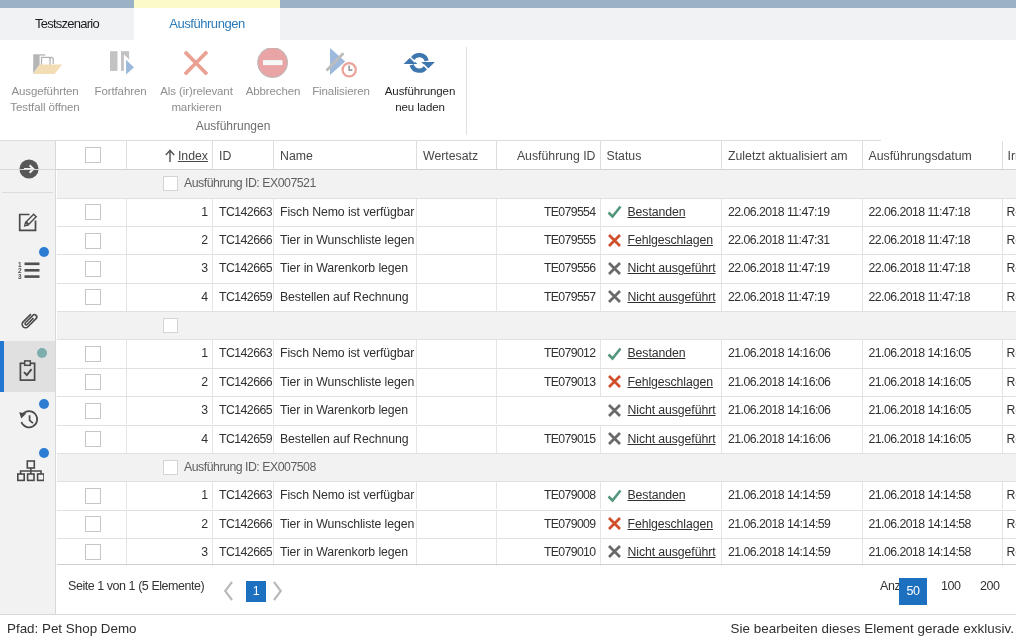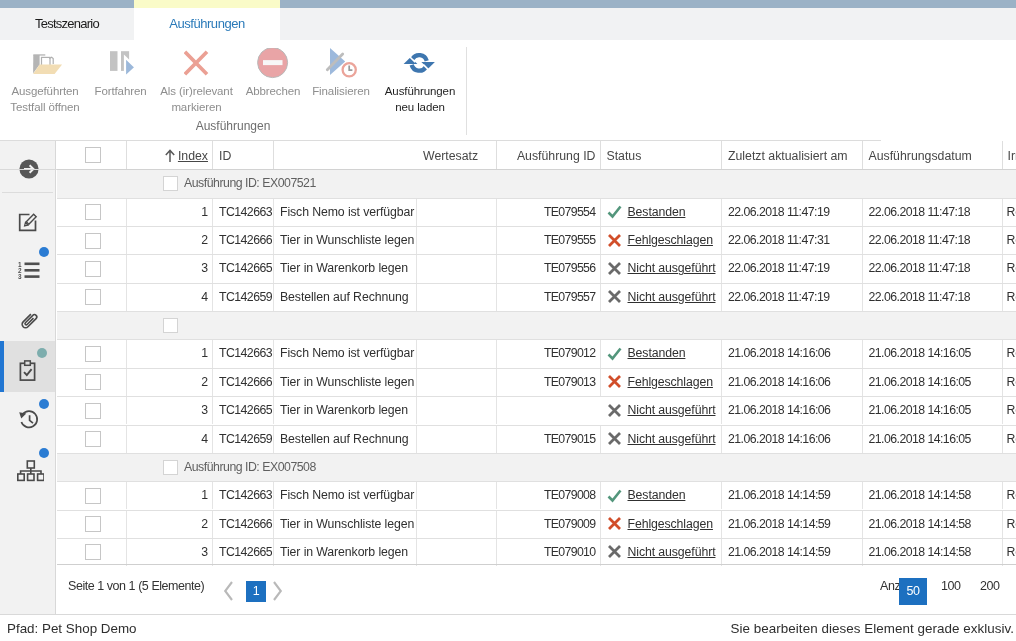--- a/index.html
+++ b/index.html
@@ -181,20 +181,21 @@
   <span class="dot" style="left:39px;top:106px;"></span>
   <span class="dot" style="left:37px;top:207px;background:#7dadad;"></span>
   <span class="dot" style="left:39px;top:258px;"></span>
   <span class="dot" style="left:39px;top:307px;"></span>
 </div>
 
 <div class="abs" id="thead">
     <div class="hc" style="left:0px;width:70px;"></div>
     <div class="hc r" style="left:70px;width:86px;text-decoration:underline;">Index</div>
     <div class="hc" style="left:156px;width:61px;">ID</div>
+    <div class="hc" style="left:217px;width:143px;">Name</div>
     <div class="hc" style="left:360px;width:80px;">Wertesatz</div>
     <div class="hc r" style="left:440px;width:103.5px;">Ausführung ID</div>
     <div class="hc" style="left:665px;width:140.5px;">Zuletzt aktualisiert am</div>
     <div class="hc" style="left:543.5px;width:121.5px;">Status</div>
     <div class="hc" style="left:805.5px;width:140px;">Ausführungsdatum</div>
     <div class="hc" style="left:945.5px;width:14.5px;padding-left:5px;">Irrelevant</div>
     <div class="cb" style="top:6px;"></div>
     <svg style="position:absolute;left:108px;top:7.5px;" width="10" height="14" viewBox="0 0 10 14">
       <path d="M5 13 V2 M0.8 6 L5 1.4 L9.2 6" fill="none" stroke="#5a5a5a" stroke-width="1.5"></path>
     </svg>

